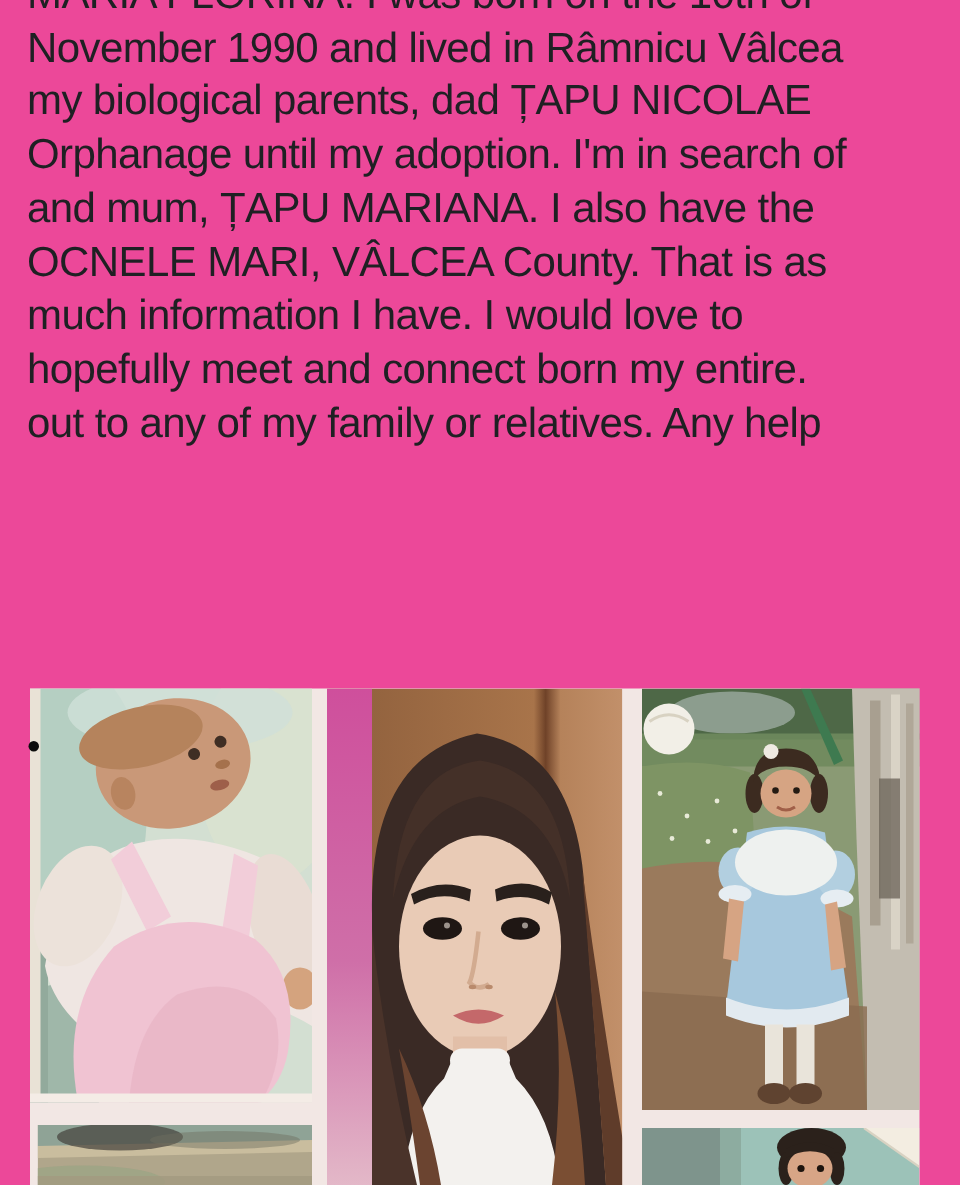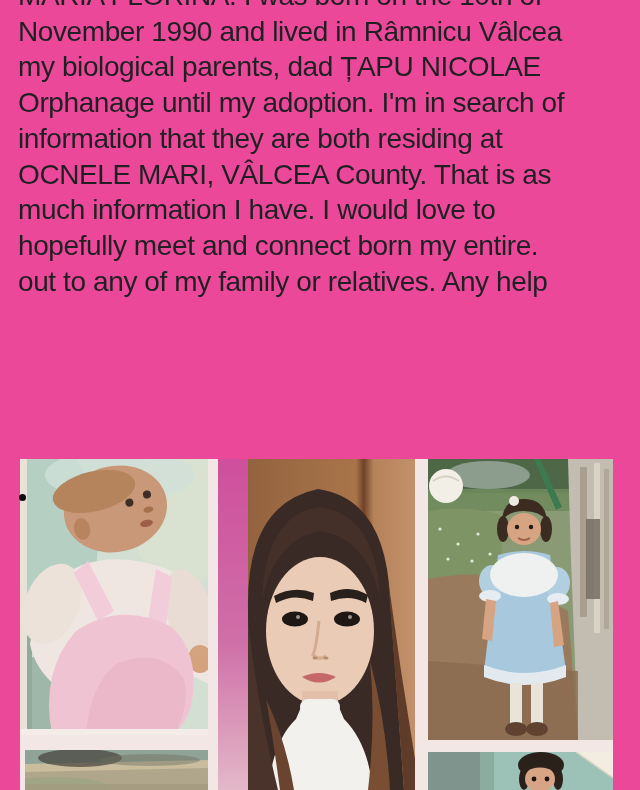--- a/index.html
+++ b/index.html
@@ -21,21 +21,21 @@
 </head>
 <body>
 
 <div class="page">
 
   <div class="post-text">
     <div class="line">MARIA FLORINA. I was born on the 10th of</div>
     <div class="line">November 1990 and lived in Râmnicu Vâlcea</div>
     <div class="line">my biological parents, dad ȚAPU NICOLAE</div>
     <div class="line">Orphanage until my adoption. I'm in search of</div>
-    <div class="line">information that they are both residing at</div>
+    <div class="line">and mum, ȚAPU MARIANA. I also have the</div>
     <div class="line">OCNELE MARI, VÂLCEA County. That is as</div>
     <div class="line">much information I have. I would love to</div>
     <div class="line">hopefully meet and connect born my entire.</div>
     <div class="line">out to any of my family or relatives. Any help</div>
   </div>
 
   <span class="stray-dot"></span>
 
   <div class="collage">
 

